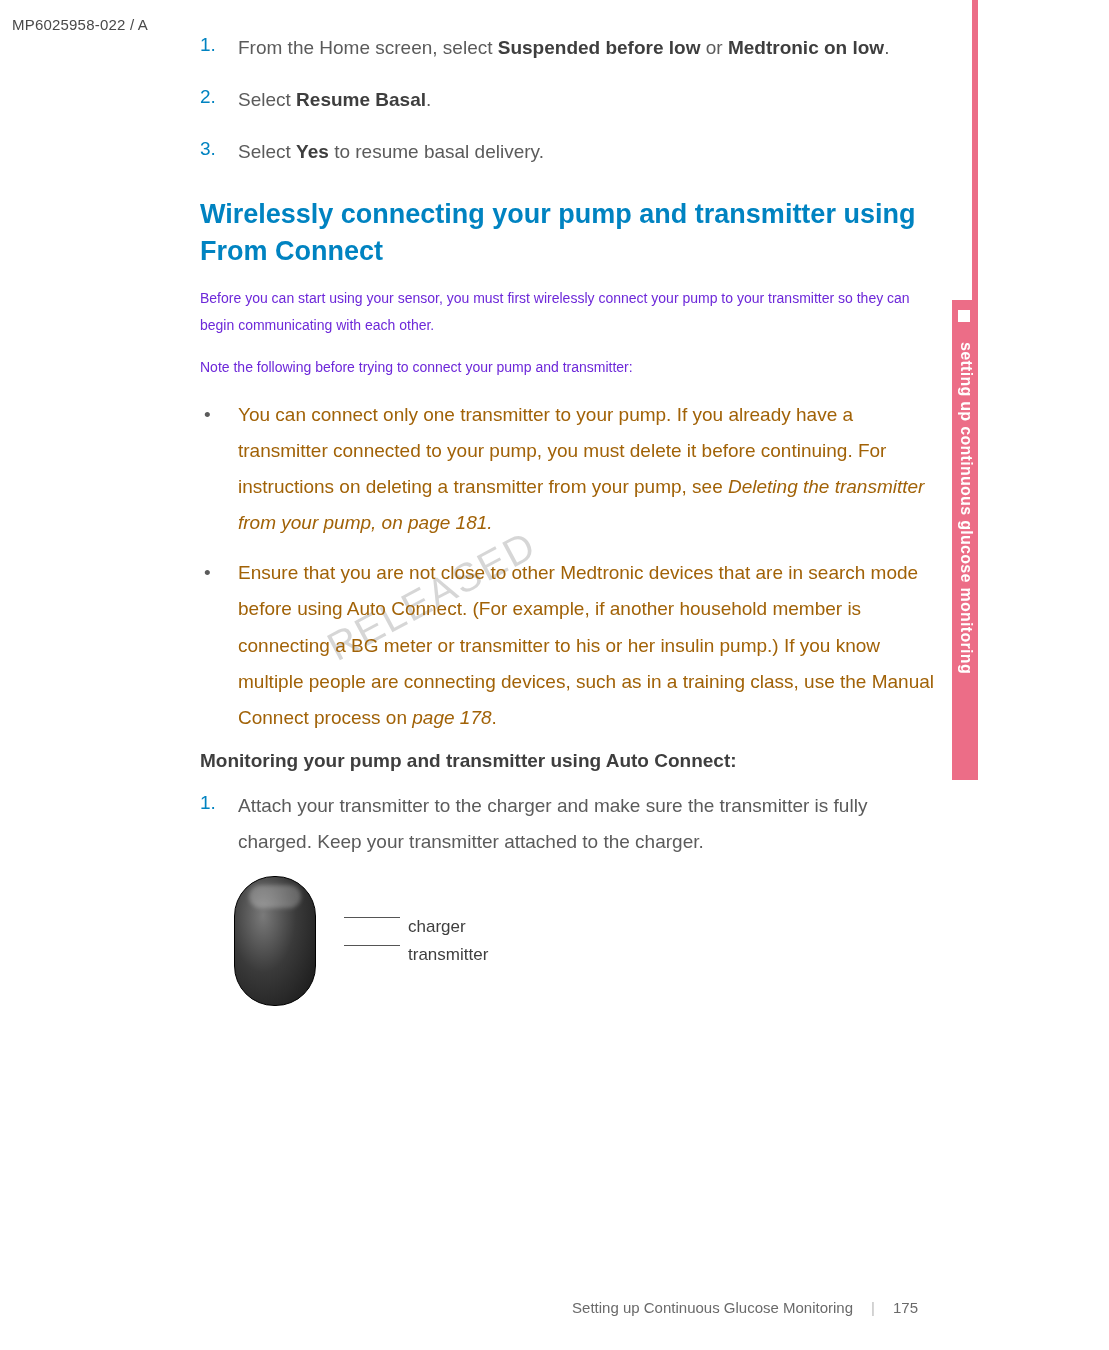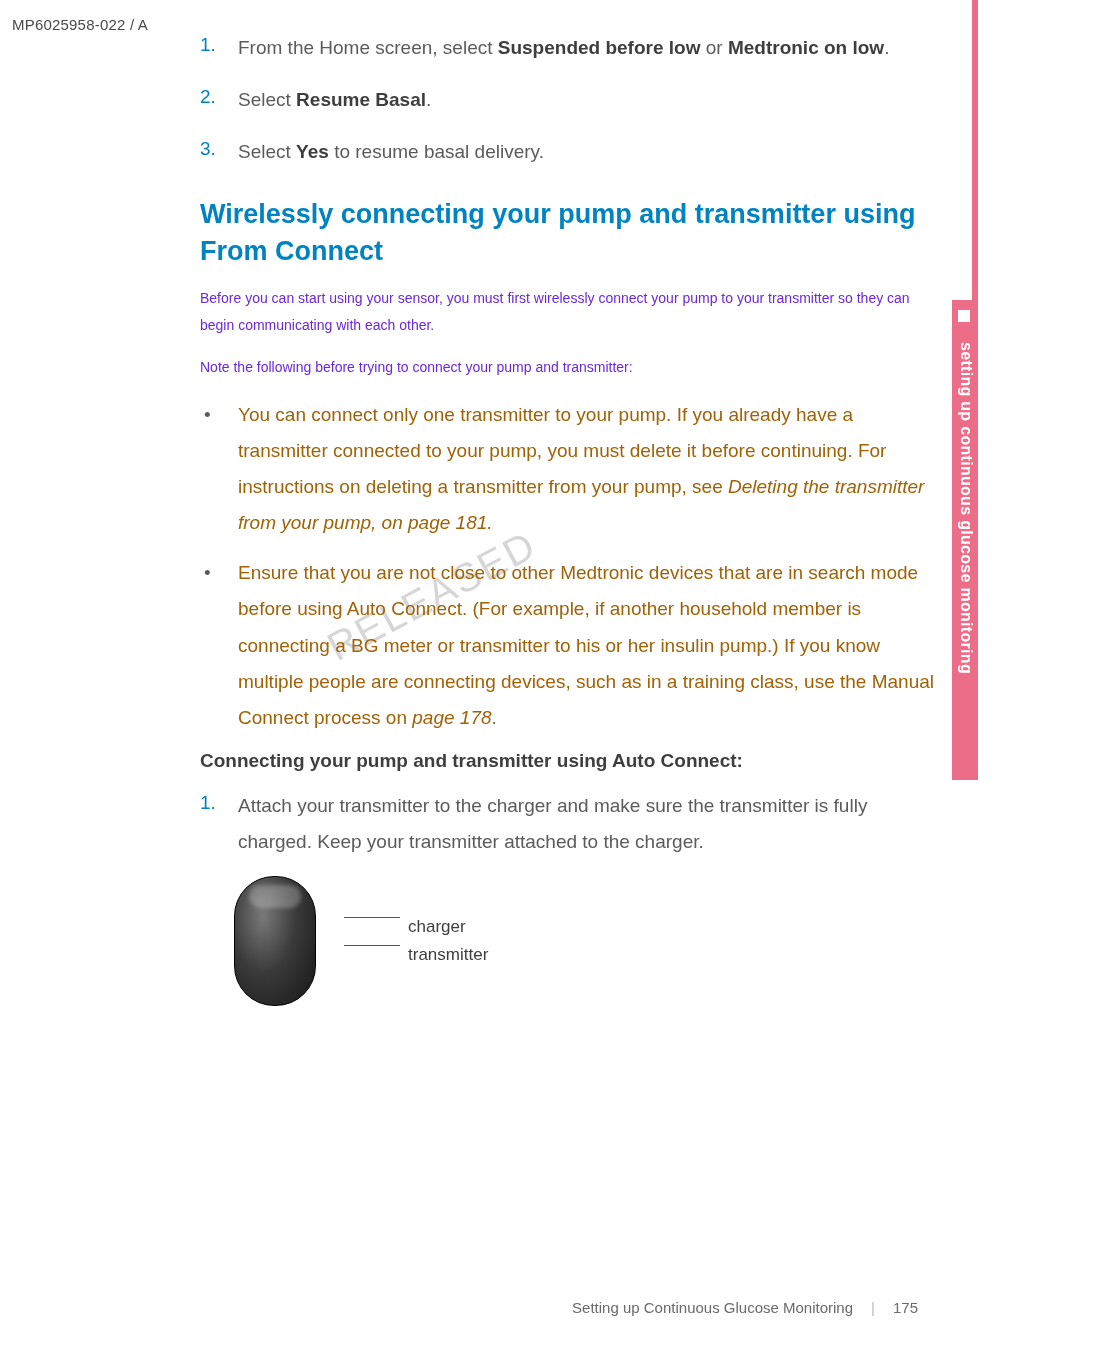--- a/index.html
+++ b/index.html
@@ -87,21 +87,21 @@
         </div>
       </li>
       <li class="ul-item">
         <div class="ul-bullet">•</div>
         <div class="ul-body">
           <span>Ensure that you are not close to other Medtronic devices that are in search mode before using Auto Connect. (For example, if another household member is connecting a BG meter or transmitter to his or her insulin pump.) If you know multiple people are connecting devices, such as in a training class, use the Manual Connect process on </span><span class="italic">page 178</span><span>.</span>
         </div>
       </li>
     </ul>
 
-    <div class="subhead">Connecting your pump and transmitter using Auto Connect:</div>
+    <div class="subhead">Monitoring your pump and transmitter using Auto Connect:</div>
 
     <ol class="ol">
       <li class="ol-item">
         <div class="ol-num">1.</div>
         <div class="ol-body">Attach your transmitter to the charger and make sure the transmitter is fully charged. Keep your transmitter attached to the charger.</div>
       </li>
     </ol>
 
     <div class="figure">
       <div class="device"></div>

